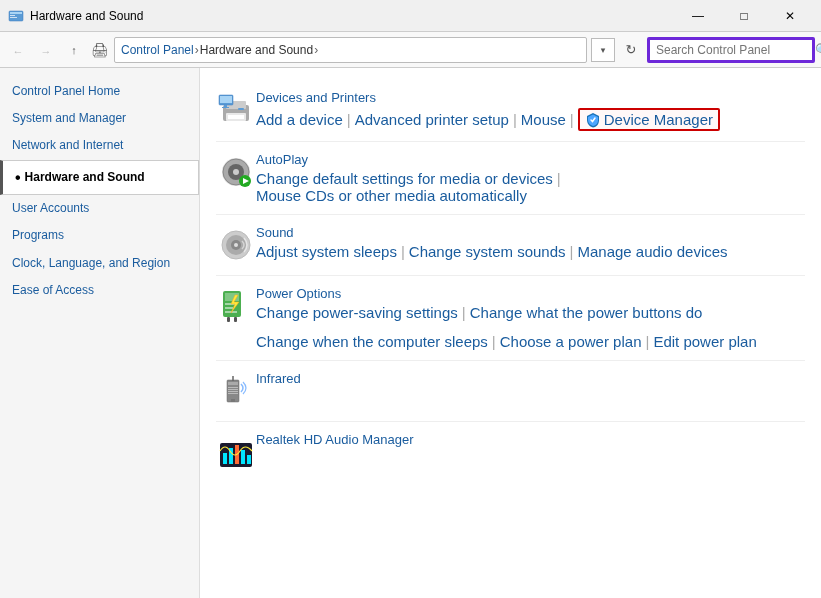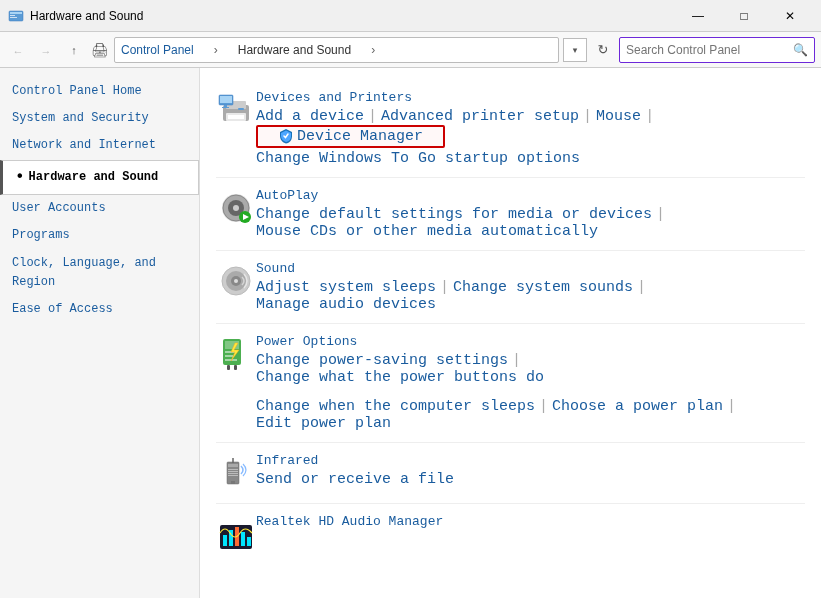--- a/index.html
+++ b/index.html
@@ -77,21 +77,21 @@
       flex: 1;
       height: 26px;
       border: 1px solid #bbb;
       background: #fff;
       display: flex;
       align-items: center;
       padding: 0 6px;
       font-size: 12px;
       color: #000;
       border-radius: 2px;
-      gap: 20px;
+      gap: 1px;
     }
     .breadcrumb-item {
       color: #1a5c9e;
       cursor: pointer;
     }
     .breadcrumb-sep { color: #666; }
     .breadcrumb-current { color: #333; }
     .breadcrumb-dropdown {
       width: 24px;
       height: 24px;
@@ -110,23 +110,23 @@
       border: 1px solid transparent;
       background: transparent;
       cursor: pointer;
       display: flex;
       align-items: center;
       justify-content: center;
       color: #555;
       font-size: 13px;
     }
     .search-bar {
-      width: 196px;
+      width: 168px;
       height: 26px;
-      border: 1px solid #6d28d9;
+      border: 3px solid #6d28d9;
       background: #fff;
       display: flex;
       align-items: center;
       padding: 0 6px;
       gap: 4px;
       border-radius: 2px;
     }
     .search-input {
       border: none;
       outline: none;
@@ -134,21 +134,20 @@
       font-size: 12px;
       color: #aaa;
       background: transparent;
     }
     .search-icon { color: #555; font-size: 12px; }
 
     
     .main-container {
       display: flex;
       height: calc(598px - 68px);
-      font-family: Liberation Mono, monospace;
     }
 
     
     .sidebar {
       width: 200px;
       border-right: 1px solid #ddd;
       padding: 10px 0;
       background: #f5f5f5;
       overflow-y: auto;
     }
@@ -228,24 +227,24 @@
     .shield-icon {
       width: 16px;
       height: 16px;
       display: inline-block;
       vertical-align: middle;
     }
 
     
     .dm-box {
       display: inline-flex;
-      align-items: flex-start;
+      align-items: center;
       gap: 3px;
       border: 2px solid #cc0000;
-      padding: 1px 20px;
+      padding: 1px 5px;
       border-radius: 2px;
       background: #fff8f8;
     }
   </style>
 </head>
 <body>
 
 <div class="title-bar">
   <span class="title-bar-icon">
     <svg width="16" height="16" viewBox="0 0 16 16">
@@ -290,21 +289,21 @@
   </div>
 </div>
 
 <div class="main-container">
 
   <div class="sidebar">
     <div class="sidebar-item">
       <span>Control Panel Home</span>
     </div>
     <div class="sidebar-item">
-      <span>System and Security</span>
+      <span>System and Manager</span>
     </div>
     <div class="sidebar-item">
       <span>Network and Internet</span>
     </div>
     <div class="sidebar-item active" style="color:#000;font-weight:600;background:#fff;border:1px solid #ccc;border-left:3px solid #555;">
       <span class="bullet">•</span>
       <span>Hardware and Sound</span>
     </div>
     <div class="sidebar-item">
       <span>User Accounts</span>
@@ -350,23 +349,20 @@
 
           <span class="dm-box">
             <svg class="shield-icon" viewBox="0 0 16 16">
               <path d="M8 1L2 4v4c0 3.5 2.5 6.7 6 7.5C14 14.7 14 8.5 14 8V4L8 1z" fill="#1a72b8"></path>
               <path d="M8 2.5L3 5v3c0 2.8 2 5.2 5 6C13 13.2 13 8.5 13 8V5L8 2.5z" fill="#4da6ff"></path>
               <path d="M6 8l1.5 1.5L10 6" stroke="#fff" stroke-width="1.5" fill="none" stroke-linecap="round"></path>
             </svg>
             <a style="color:#1a5c9e;text-decoration:none;">Device Manager</a>
           </span>
         </div>
-        <div class="section-links" style="margin-top:2px;">
-          <a>Change Windows To Go startup options</a>
-        </div>
       </div>
     </div>
 
     <div class="section">
       <div class="section-icon">
         <svg width="38" height="38" viewBox="0 0 38 38">
           <rect x="5" y="5" width="28" height="28" rx="14" fill="#ddd"></rect>
           <circle cx="19" cy="19" r="13" fill="#aaa" stroke="#888" stroke-width="1"></circle>
           <circle cx="19" cy="19" r="8" fill="#666"></circle>
           <circle cx="19" cy="19" r="3" fill="#ccc"></circle>
@@ -454,23 +450,20 @@
           <rect x="14" y="27" width="4" height="3" fill="#777"></rect>
 
           <line x1="16" y1="4" x2="16" y2="9" stroke="#666" stroke-width="1.5"></line>
 
           <path d="M24 12 Q28 16 24 20" stroke="#88bbff" stroke-width="1.5" fill="none"></path>
           <path d="M26 10 Q32 16 26 22" stroke="#88bbff" stroke-width="1.2" fill="none"></path>
         </svg>
       </div>
       <div class="section-content">
         <div class="section-title">Infrared</div>
-        <div class="section-links">
-          <a>Send or receive a file</a>
-        </div>
       </div>
     </div>
 
     <div class="section" style="border-bottom:none;">
       <div class="section-icon">
         <svg width="38" height="38" viewBox="0 0 38 38">
 
           <rect x="3" y="10" width="32" height="24" rx="2" fill="#1a1a2e"></rect>
           <rect x="6" y="20" width="4" height="11" fill="#00e5ff"></rect>
           <rect x="12" y="15" width="4" height="16" fill="#00e5ff"></rect>

